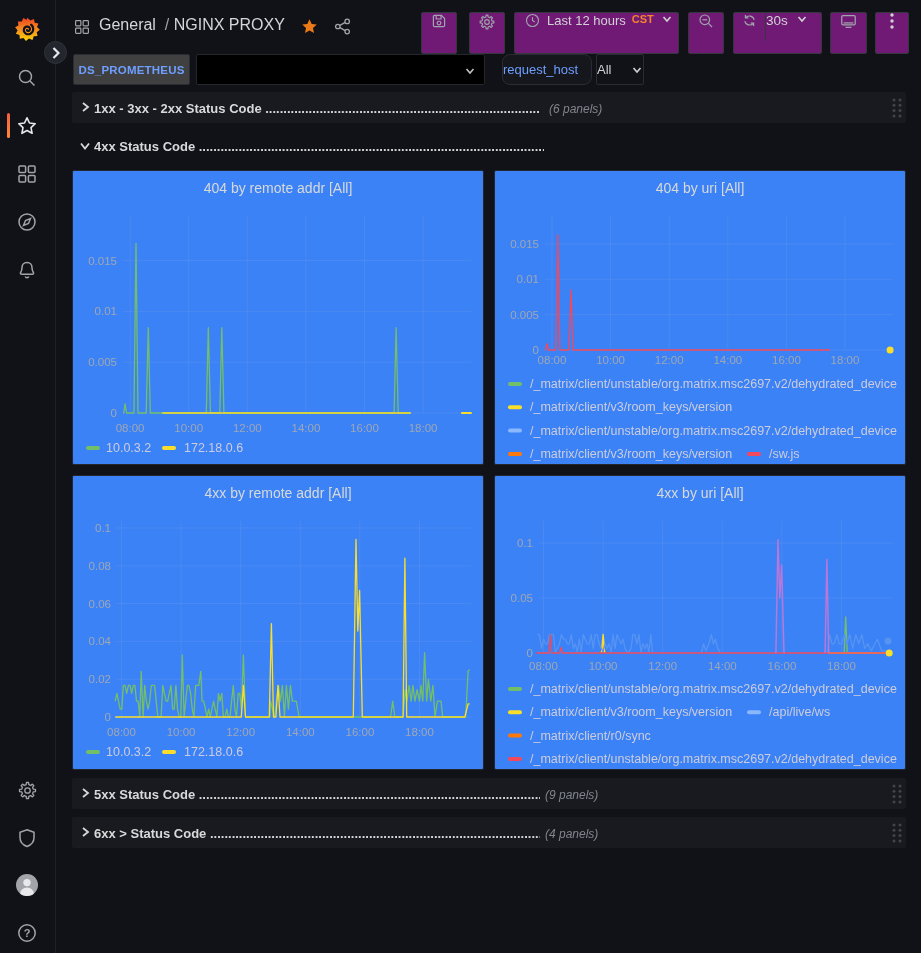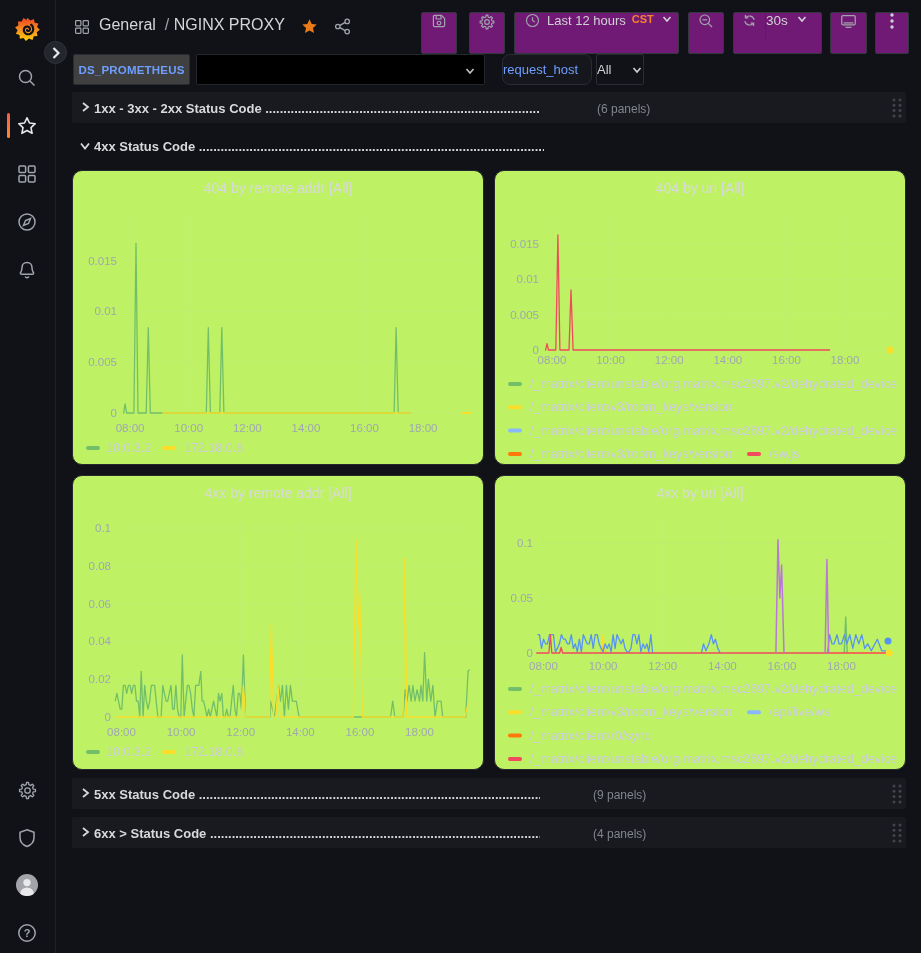--- a/index.html
+++ b/index.html
@@ -1,24 +1,24 @@
 <!DOCTYPE html>
 <html><head><meta charset="utf-8">
 <style>
   * { margin:0; padding:0; box-sizing:border-box; }
   html,body { width:921px; height:953px; background:#111217; overflow:hidden;
     font-family:"Liberation Sans", sans-serif; }
   .abs { position:absolute; }
-  .panel { position:absolute; width:412px; height:295px; background:#bef264;
-    border:1px solid #25272e; border-radius:10px; overflow:hidden; }
+  .panel { position:absolute; width:412px; height:295px; background:#3b82f6;
+    border:1px solid #25272e; border-radius:2px; overflow:hidden; }
   .rowstrip { position:absolute; left:72px; width:834px; height:31px;
     background:#191a1f; border-radius:2px; }
   .rowtitle { position:absolute; font-size:13px; font-weight:700; color:#d8d9da;
     white-space:nowrap; overflow:hidden; }
-  .panels-lab { font-size:12px; color:#81858d; font-weight:400;margin-left:48px; }
+  .panels-lab { font-size:12px; font-style:italic; color:#81858d; font-weight:400; }
   .chev { position:absolute; }
   .tbtn { position:absolute; top:12px; height:42px; background:#701a75;
     border:1px solid #34373d; border-radius:2px; display:flex; align-items:flex-start;
     justify-content:center; color:#d0d1d4; }
   .icon { stroke:#a0a4ab; fill:none; stroke-width:1.5; }
   .sideicon { position:absolute; left:17px; }
   svg text { font-family:"Liberation Sans", sans-serif; }
 </style></head>
 <body>
 

